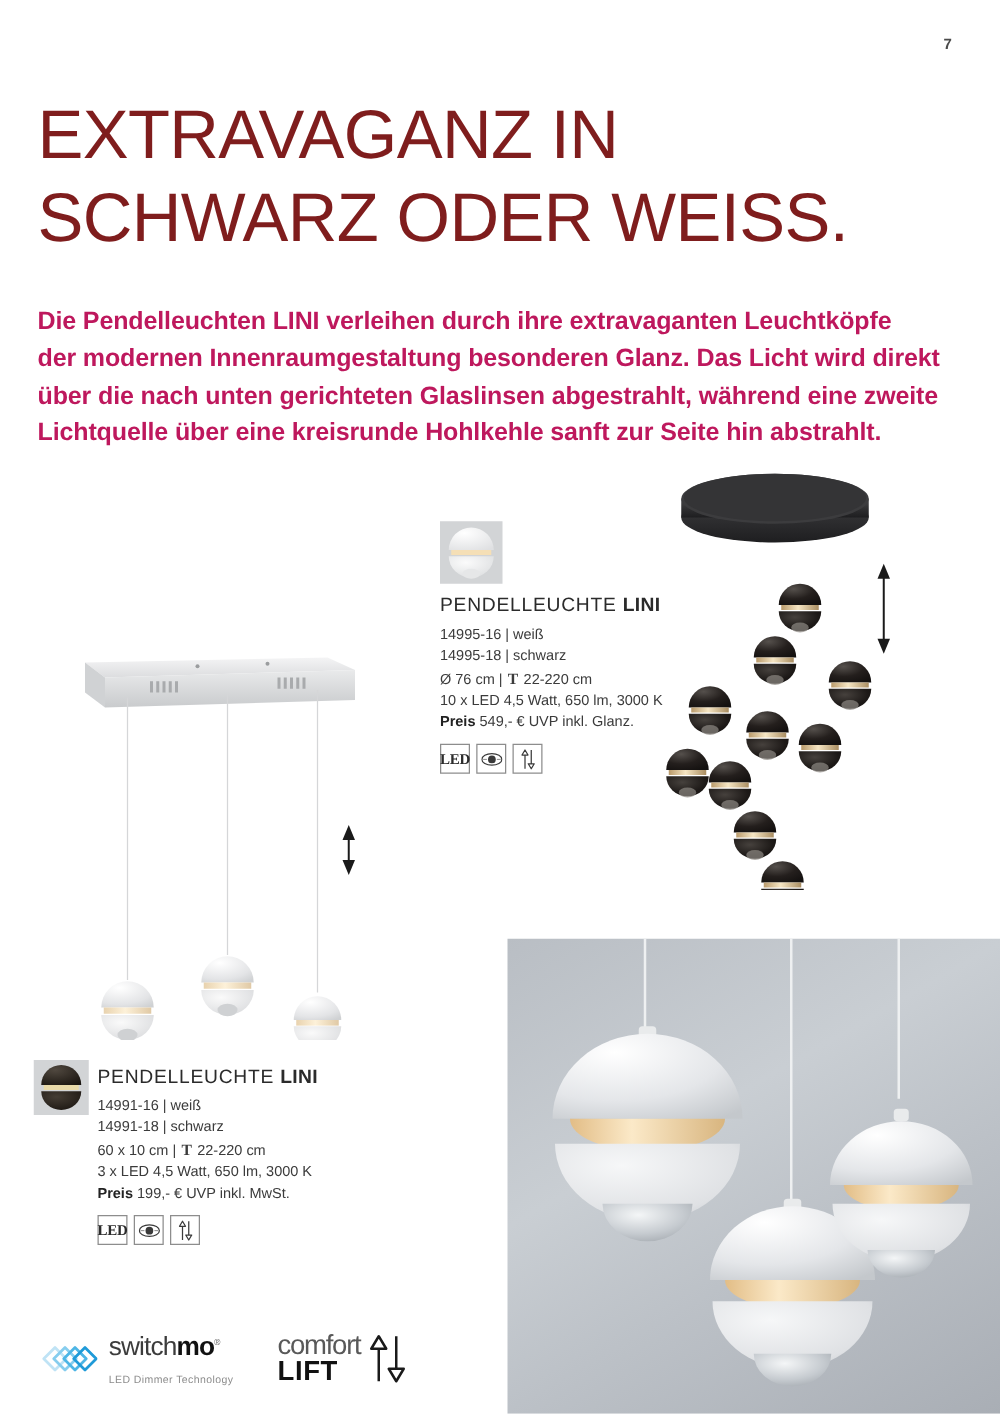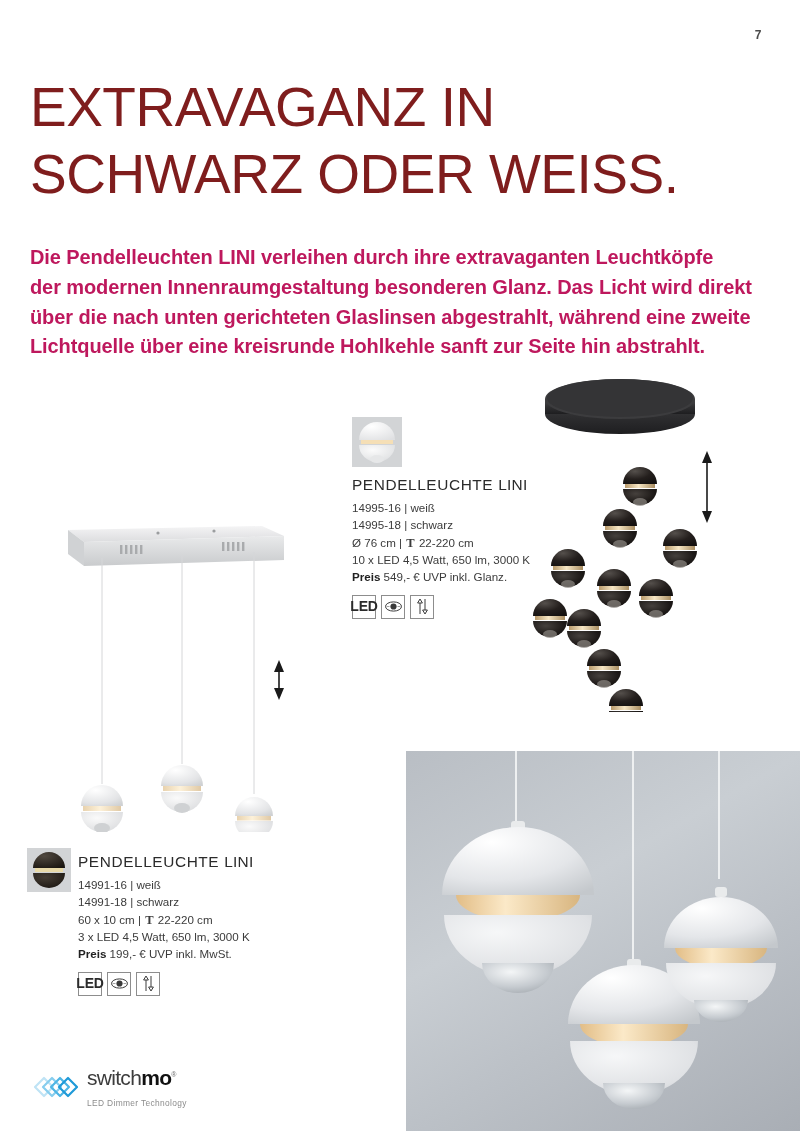--- a/index.html
+++ b/index.html
@@ -43,36 +43,36 @@
     white-space: pre-line;
     letter-spacing: -0.1px;
   }
 
   
   .spec { position: absolute; font-size: 11.6px; color: #3b3b3b; line-height: 1.45; }
   .spec .title {
     font-size: 15.4px; letter-spacing: .6px; color: #2b2b2b;
     margin-bottom: 4px; font-weight: 400; white-space: nowrap;
   }
-  .spec .title b { font-weight: 400; letter-spacing: .3px; }
+  .spec .title b { font-weight: 700; letter-spacing: .3px; }
   .spec .line { white-space: nowrap; }
   .spec .line b { font-weight: 700; color: #222; }
   .spec .sym {
     font-weight: 700; font-family: "Liberation Serif", serif;
     font-size: 12.5px; padding: 0 1px;
   }
 
   
   .badges { display: flex; gap: 5px; margin-top: 9px; }
   .badge {
     width: 24px; height: 24px; border: 1px solid #8d8d8d;
     display: flex; align-items: center; justify-content: center;
     background: #fff;
   }
-  .badge.led { font-size: 14px; font-weight: 700; letter-spacing: -.2px; color: #2b2b2b; }
+  .badge.led { font-size: 12px; font-weight: 700; letter-spacing: -.2px; color: #2b2b2b; font-family: Liberation Serif, serif; }
 
   
   .swatch {
     position: absolute; background: #d2d4d6;
     display: flex; align-items: center; justify-content: center;
     overflow: hidden;
   }
 
   
   .logo-switchmo { position: absolute; left: 32px; top: 1067px; display: flex; align-items: center; gap: 9px; }
@@ -486,14 +486,24 @@
       </g>
     </svg>
     <div class="sm-text">
       <div class="sm-word">
         <span>switch</span><b>mo</b><span class="sm-reg">®</span>
       </div>
       <div class="sm-sub">LED Dimmer Technology</div>
     </div>
   </div>
 
+  <div class="logo-comfort">
+    <div class="cf-text">
+      <div class="cf-top">comfort</div>
+      <div class="cf-bot">LIFT</div>
+    </div>
+    <svg width="34" height="40" viewBox="0 0 34 40">
+      <path d="M10,38 L10,12 L4,12 L10,2 L16,12 L10,12" fill="none" stroke="#1a1a1a" stroke-width="2" stroke-linejoin="round"></path>
+      <path d="M24,2 L24,28 L30,28 L24,38 L18,28 L24,28" fill="none" stroke="#1a1a1a" stroke-width="2" stroke-linejoin="round"></path>
+    </svg>
+  </div>
 
 </div>
 
 </body></html>

